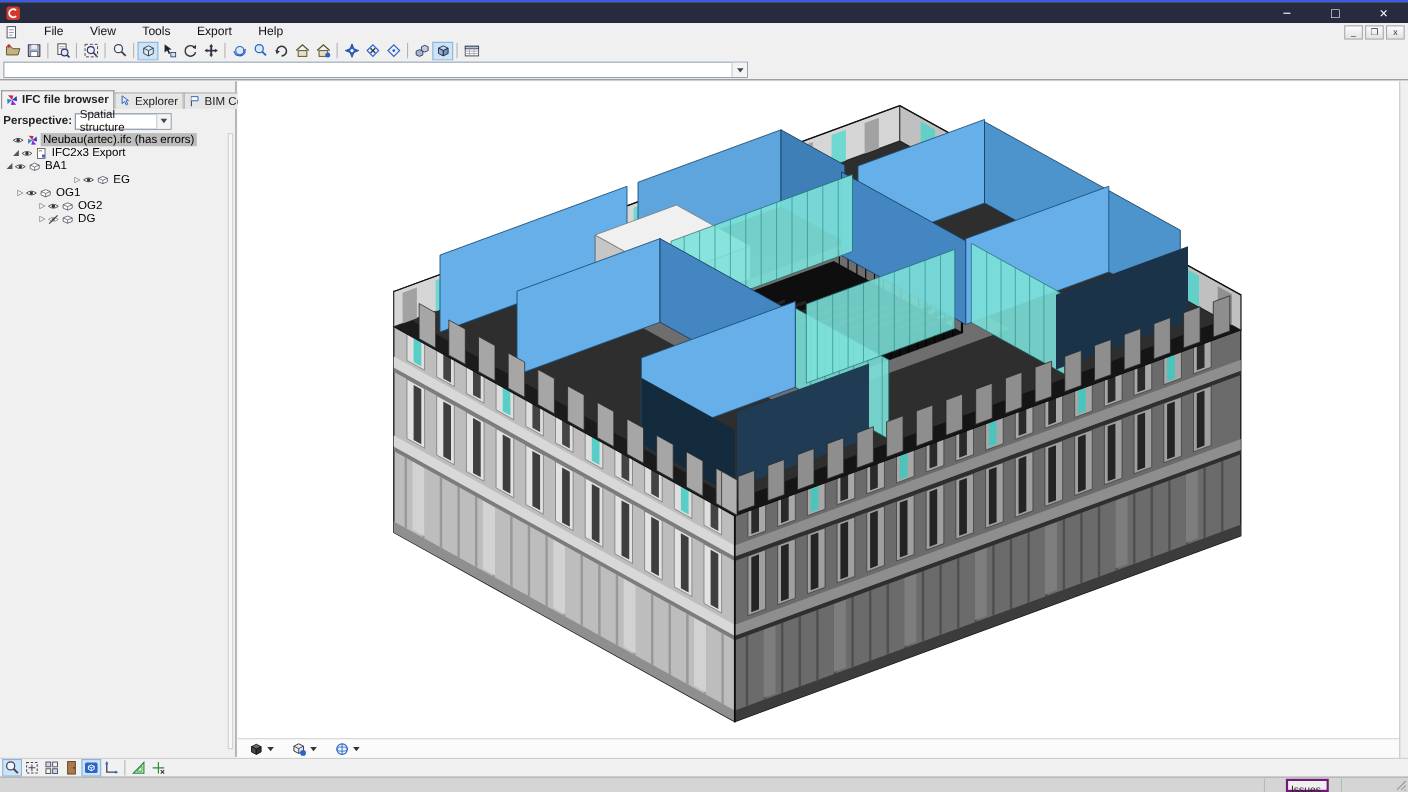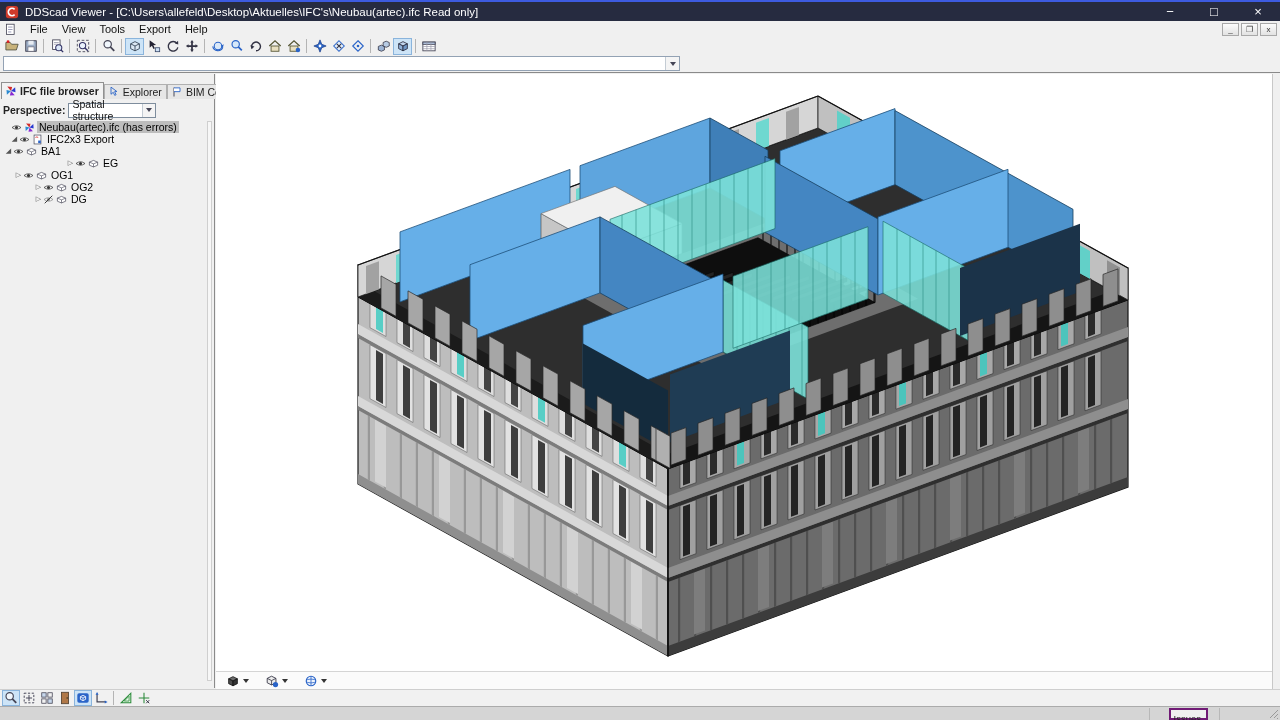--- a/index.html
+++ b/index.html
@@ -11,21 +11,21 @@
   .accent-top { position:absolute; top:0; left:0; width:1280px; height:2px; background:#3d5be0; }
   .titlebar { position:absolute; top:2px; left:0; width:1280px; height:19px; background:#262b40; color:#fff; display:flex; align-items:center; }
   .titlebar .appicon { width:14px; height:14px; margin:0 6px 0 5px; }
   .titlebar .title-text { font-size:11.5px; color:#fff; white-space:nowrap; }
   .tb-controls { position:absolute; right:0; top:0; height:19px; display:flex; }
   .tb-controls .ctl { width:44px; height:19px; display:flex; align-items:center; justify-content:center; color:#fff; font-size:13px; }
 
   
   .menubar { position:absolute; top:21px; left:0; width:1280px; height:16px; background:#f0f0f0; display:flex; align-items:center; }
   .menubar .sysicon { width:13px; height:13px; margin:0 6px 0 4px; }
-  .menu-item { padding:1px 7px; font-size:11px; color:#111; }
+  .menu-item { padding:1px 7px; font-size:11px; color:#111;margin-left:10px; }
   .mdi-btns { position:absolute; right:3px; top:2px; display:flex; gap:2px; }
   .mdi-btn { width:17px; height:13px; border:1px solid #a8a8a8; background:linear-gradient(#fcfcfc,#e2e2e2); display:flex; align-items:center; justify-content:center; font-size:8px; color:#333; line-height:1; }
 
   
   .toolbar1 { position:absolute; top:37px; left:0; width:1280px; height:18px; background:#f0f0f0; display:flex; align-items:center; padding-left:2px; }
   .tbtn { width:19px; height:17px; display:flex; align-items:center; justify-content:center; border:1px solid transparent; }
   .tbtn svg { width:14px; height:14px; }
   .tbtn.active { background:#cde4f7; border:1px solid #8ab4dc; }
   .tsep { width:1px; height:14px; background:#b4b4b4; margin:0 3px; }
 
@@ -265,21 +265,20 @@
 </svg>
 
 <div class="app">
 
   <div class="accent-top"></div>
 
   <div class="titlebar">
     <svg class="appicon">
         <use href="#i-app"></use>
       </svg>
-    <span class="title-text">DDScad Viewer - [C:\Users\allefeld\Desktop\Aktuelles\IFC's\Neubau(artec).ifc Read only]</span>
     <div class="tb-controls">
         <div class="ctl">−</div>
         <div class="ctl">□</div>
         <div class="ctl">×</div>
       </div>
   </div>
 
   <div class="menubar">
     <svg class="sysicon">
         <use href="#i-sysdoc"></use>

